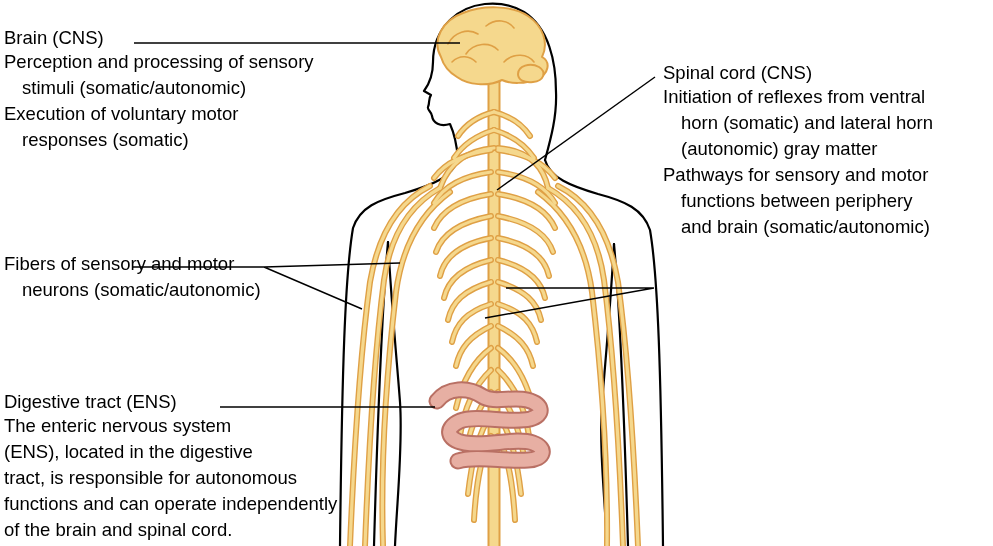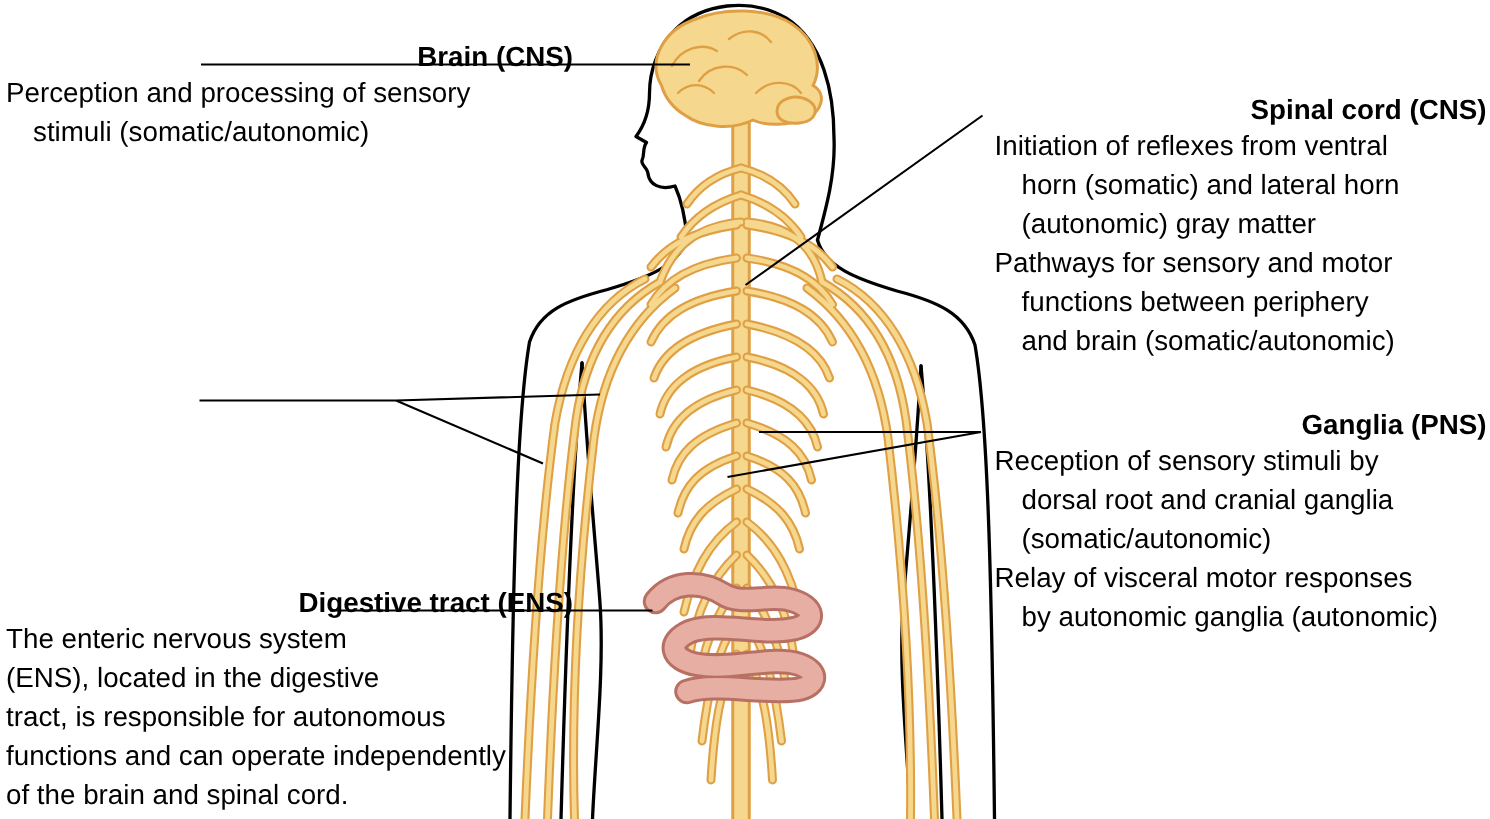--- a/index.html
+++ b/index.html
@@ -13,21 +13,21 @@
     --background:#FFFFFF;
   }
   html,body{margin:0;padding:0;background:var(--background);}
   .stage{
     position:relative;width:993px;height:546px;overflow:hidden;
     background:var(--background);
     font-family:"Liberation Sans",sans-serif;color:var(--text);
   }
   .figure-svg{position:absolute;left:0;top:0;width:993px;height:546px;}
   .callout{position:absolute;font-size:18.5px;line-height:26px;}
-  .co-title{font-weight:bold;line-height:21px;margin-bottom:1px;white-space:nowrap;text-align:right;}
+  .co-title{font-weight:normal;line-height:21px;margin-bottom:1px;white-space:nowrap;}
   .co-item{white-space:pre-line;padding-left:18px;text-indent:-18px;}
   .co-para{white-space:pre-line;}
   .outline{stroke:var(--outline);stroke-width:2.2;fill:none;stroke-linecap:round;stroke-linejoin:round;}
   .nerve-outer{stroke:var(--nerve-outline);stroke-width:6;fill:none;stroke-linecap:round;}
   .nerve-inner{stroke:var(--nerve-fill);stroke-width:3.2;fill:none;stroke-linecap:round;}
   .spine-outer{stroke:var(--nerve-outline);stroke-width:13;fill:none;stroke-linecap:round;}
   .spine-inner{stroke:var(--nerve-fill);stroke-width:9;fill:none;stroke-linecap:round;}
   .gut-outer{stroke:var(--intestine-outline);stroke-width:17;fill:none;stroke-linecap:round;stroke-linejoin:round;}
   .gut-inner{stroke:var(--intestine-fill);stroke-width:13;fill:none;stroke-linecap:round;stroke-linejoin:round;}
   .brain-blob{fill:var(--nerve-fill);stroke:var(--nerve-outline);stroke-width:2;stroke-linejoin:round;}
@@ -142,23 +142,27 @@
       <path class="leader" d="M 133 267 L 264 267 M 264 267 L 400 263 M 264 267 L 362 309"></path>
       <path class="leader" d="M 654 288 L 506 288 M 654 288 L 485 318"></path>
       <path class="leader" d="M 220 407 L 435 407"></path>
     </g>
   </svg>
 
   <div class="callout" style="left:4px;top:27px;width:378px;">
     <div class="co-title">Brain (CNS)</div>
     <div class="co-item">Perception and processing of sensory
 stimuli (somatic/autonomic)</div>
+    <div class="co-item">Execution of voluntary motor
+responses (somatic)</div>
   </div>
 
   <div class="callout" style="left:4px;top:251px;width:378px;">
+    <div class="co-item">Fibers of sensory and motor
+neurons (somatic/autonomic)</div>
   </div>
 
   <div class="callout" style="left:4px;top:391px;width:378px;">
     <div class="co-title">Digestive tract (ENS)</div>
     <div class="co-para">The enteric nervous system
 (ENS), located in the digestive
 tract, is responsible for autonomous
 functions and can operate independently
 of the brain and spinal cord.</div>
   </div>
@@ -166,22 +170,14 @@
   <div class="callout" style="left:663px;top:62px;width:328px;">
     <div class="co-title">Spinal cord (CNS)</div>
     <div class="co-item">Initiation of reflexes from ventral
 horn (somatic) and lateral horn
 (autonomic) gray matter</div>
     <div class="co-item">Pathways for sensory and motor
 functions between periphery
 and brain (somatic/autonomic)</div>
   </div>
 
-  <div class="callout" style="left:663px;top:272px;width:328px;">
-    <div class="co-title">Ganglia (PNS)</div>
-    <div class="co-item">Reception of sensory stimuli by
-dorsal root and cranial ganglia
-(somatic/autonomic)</div>
-    <div class="co-item">Relay of visceral motor responses
-by autonomic ganglia (autonomic)</div>
-  </div>
 
 </div>
 
 </body></html>

